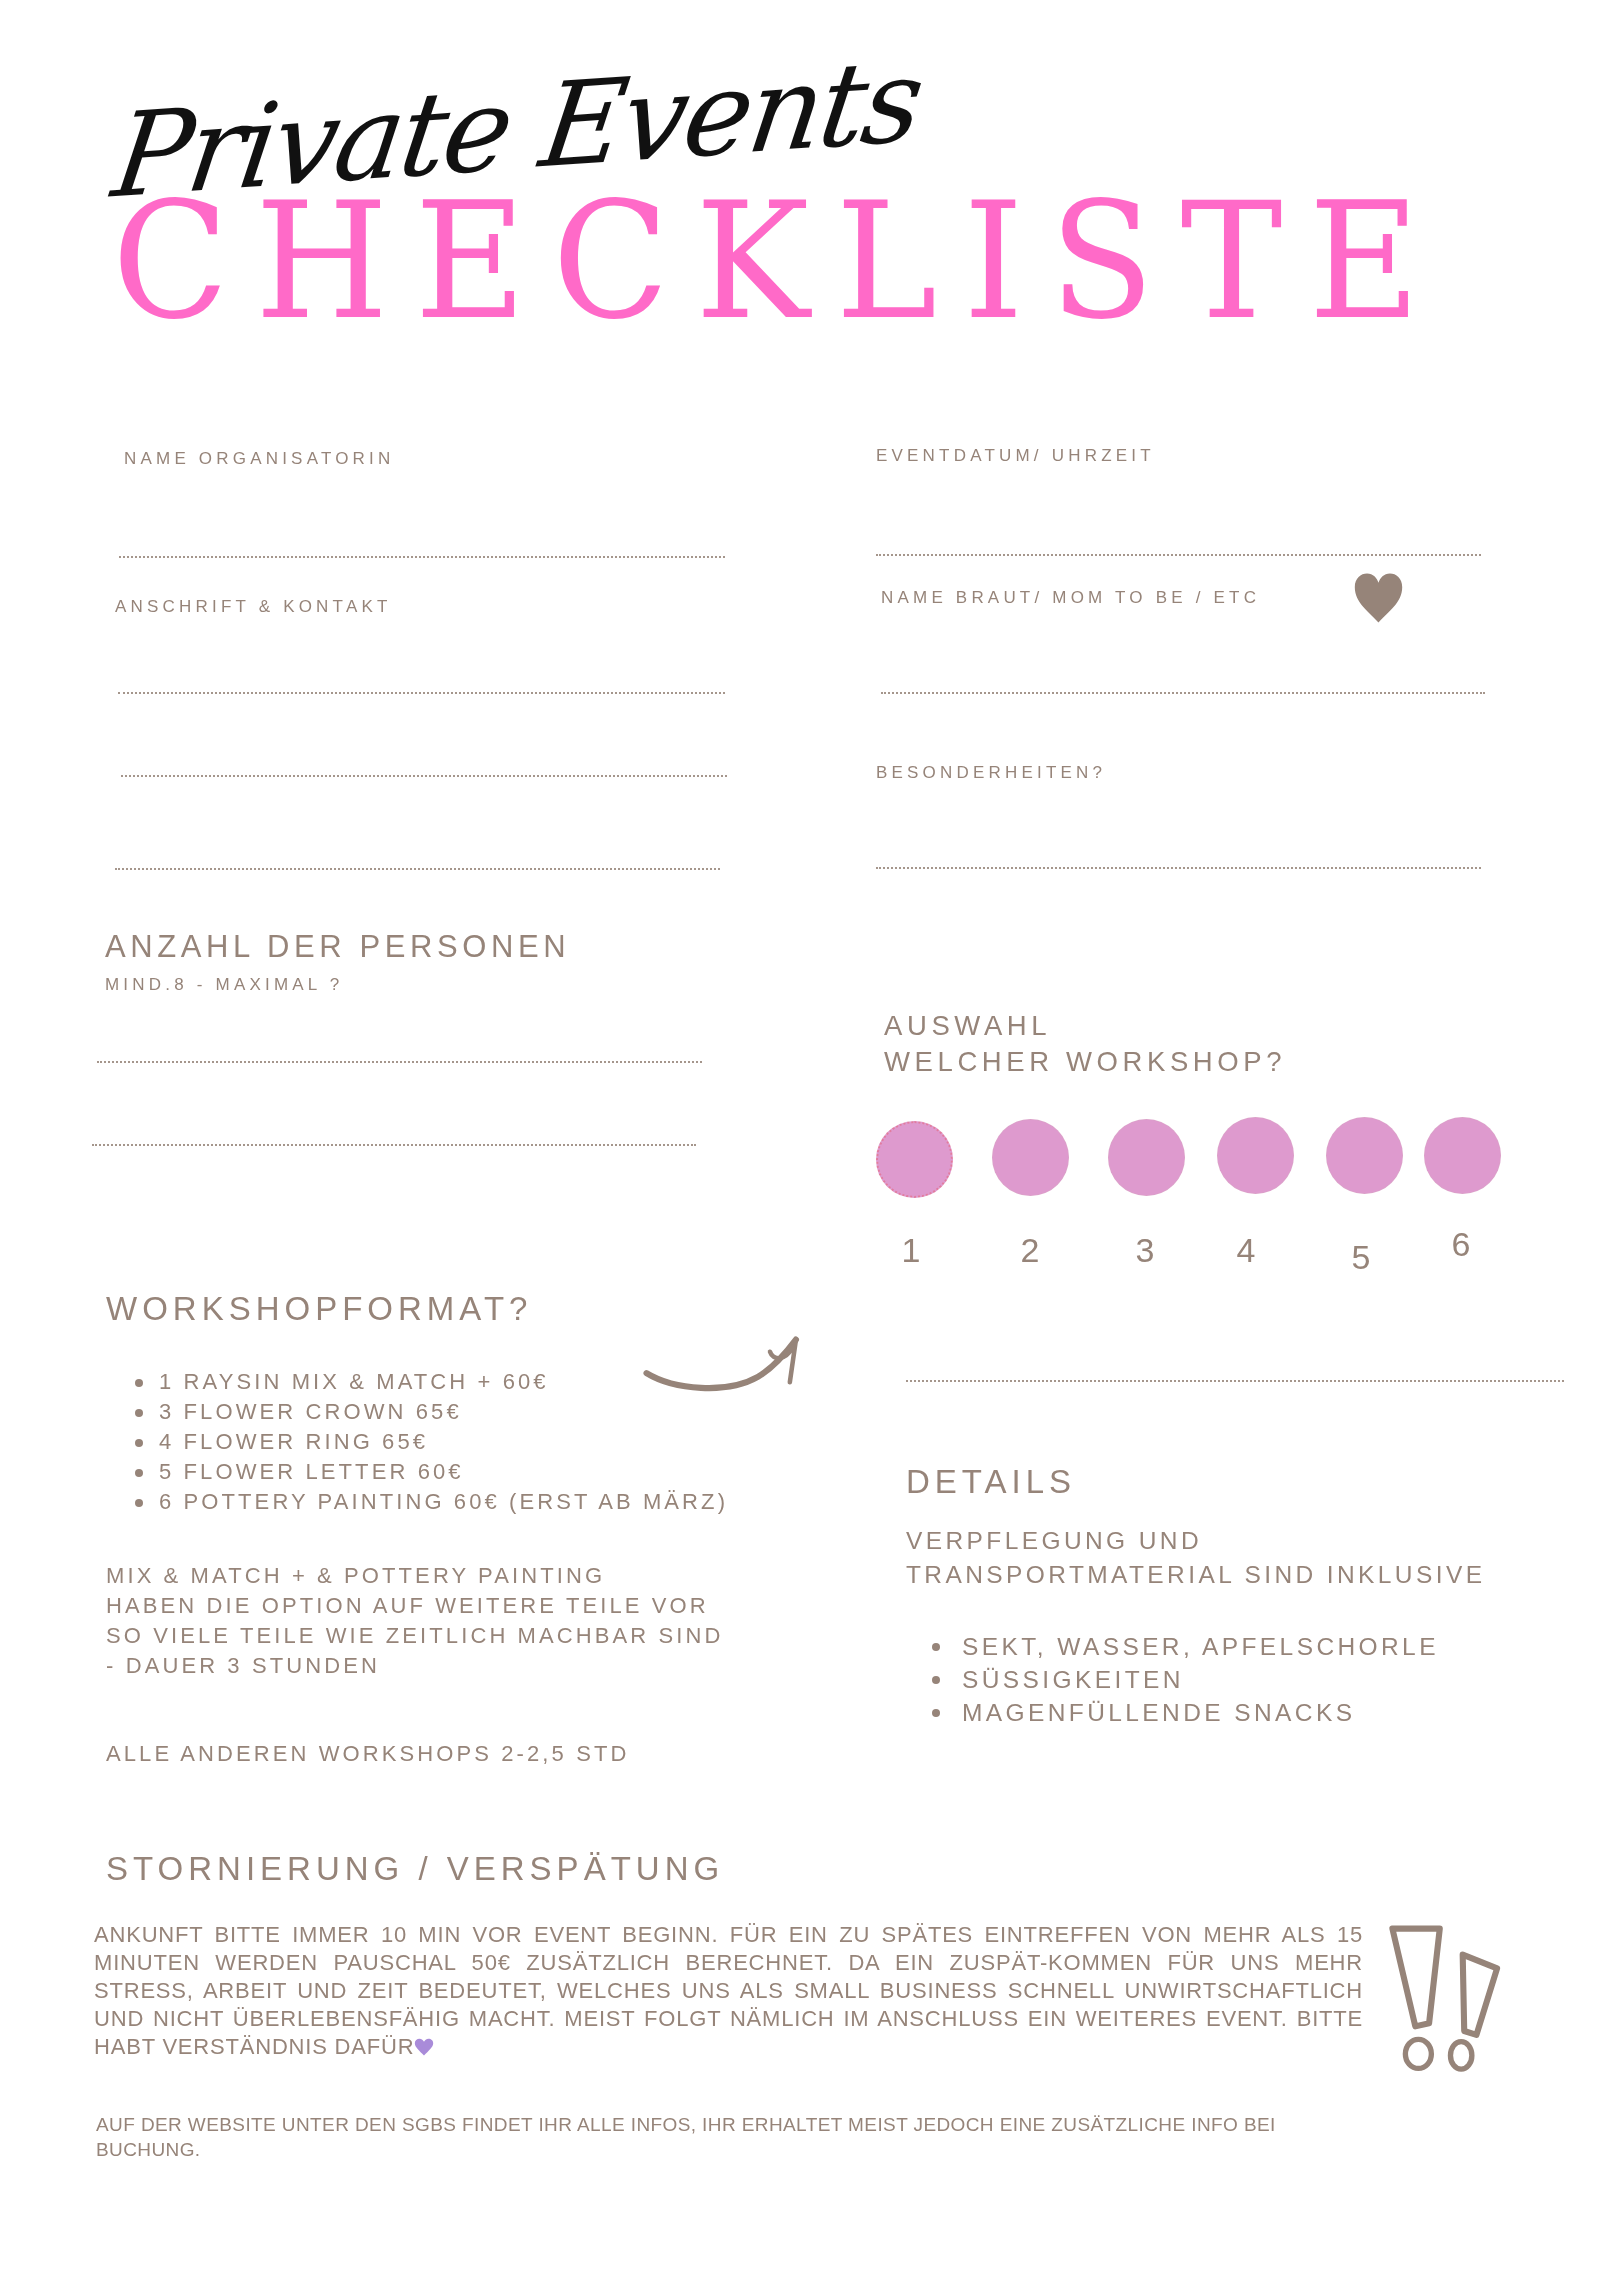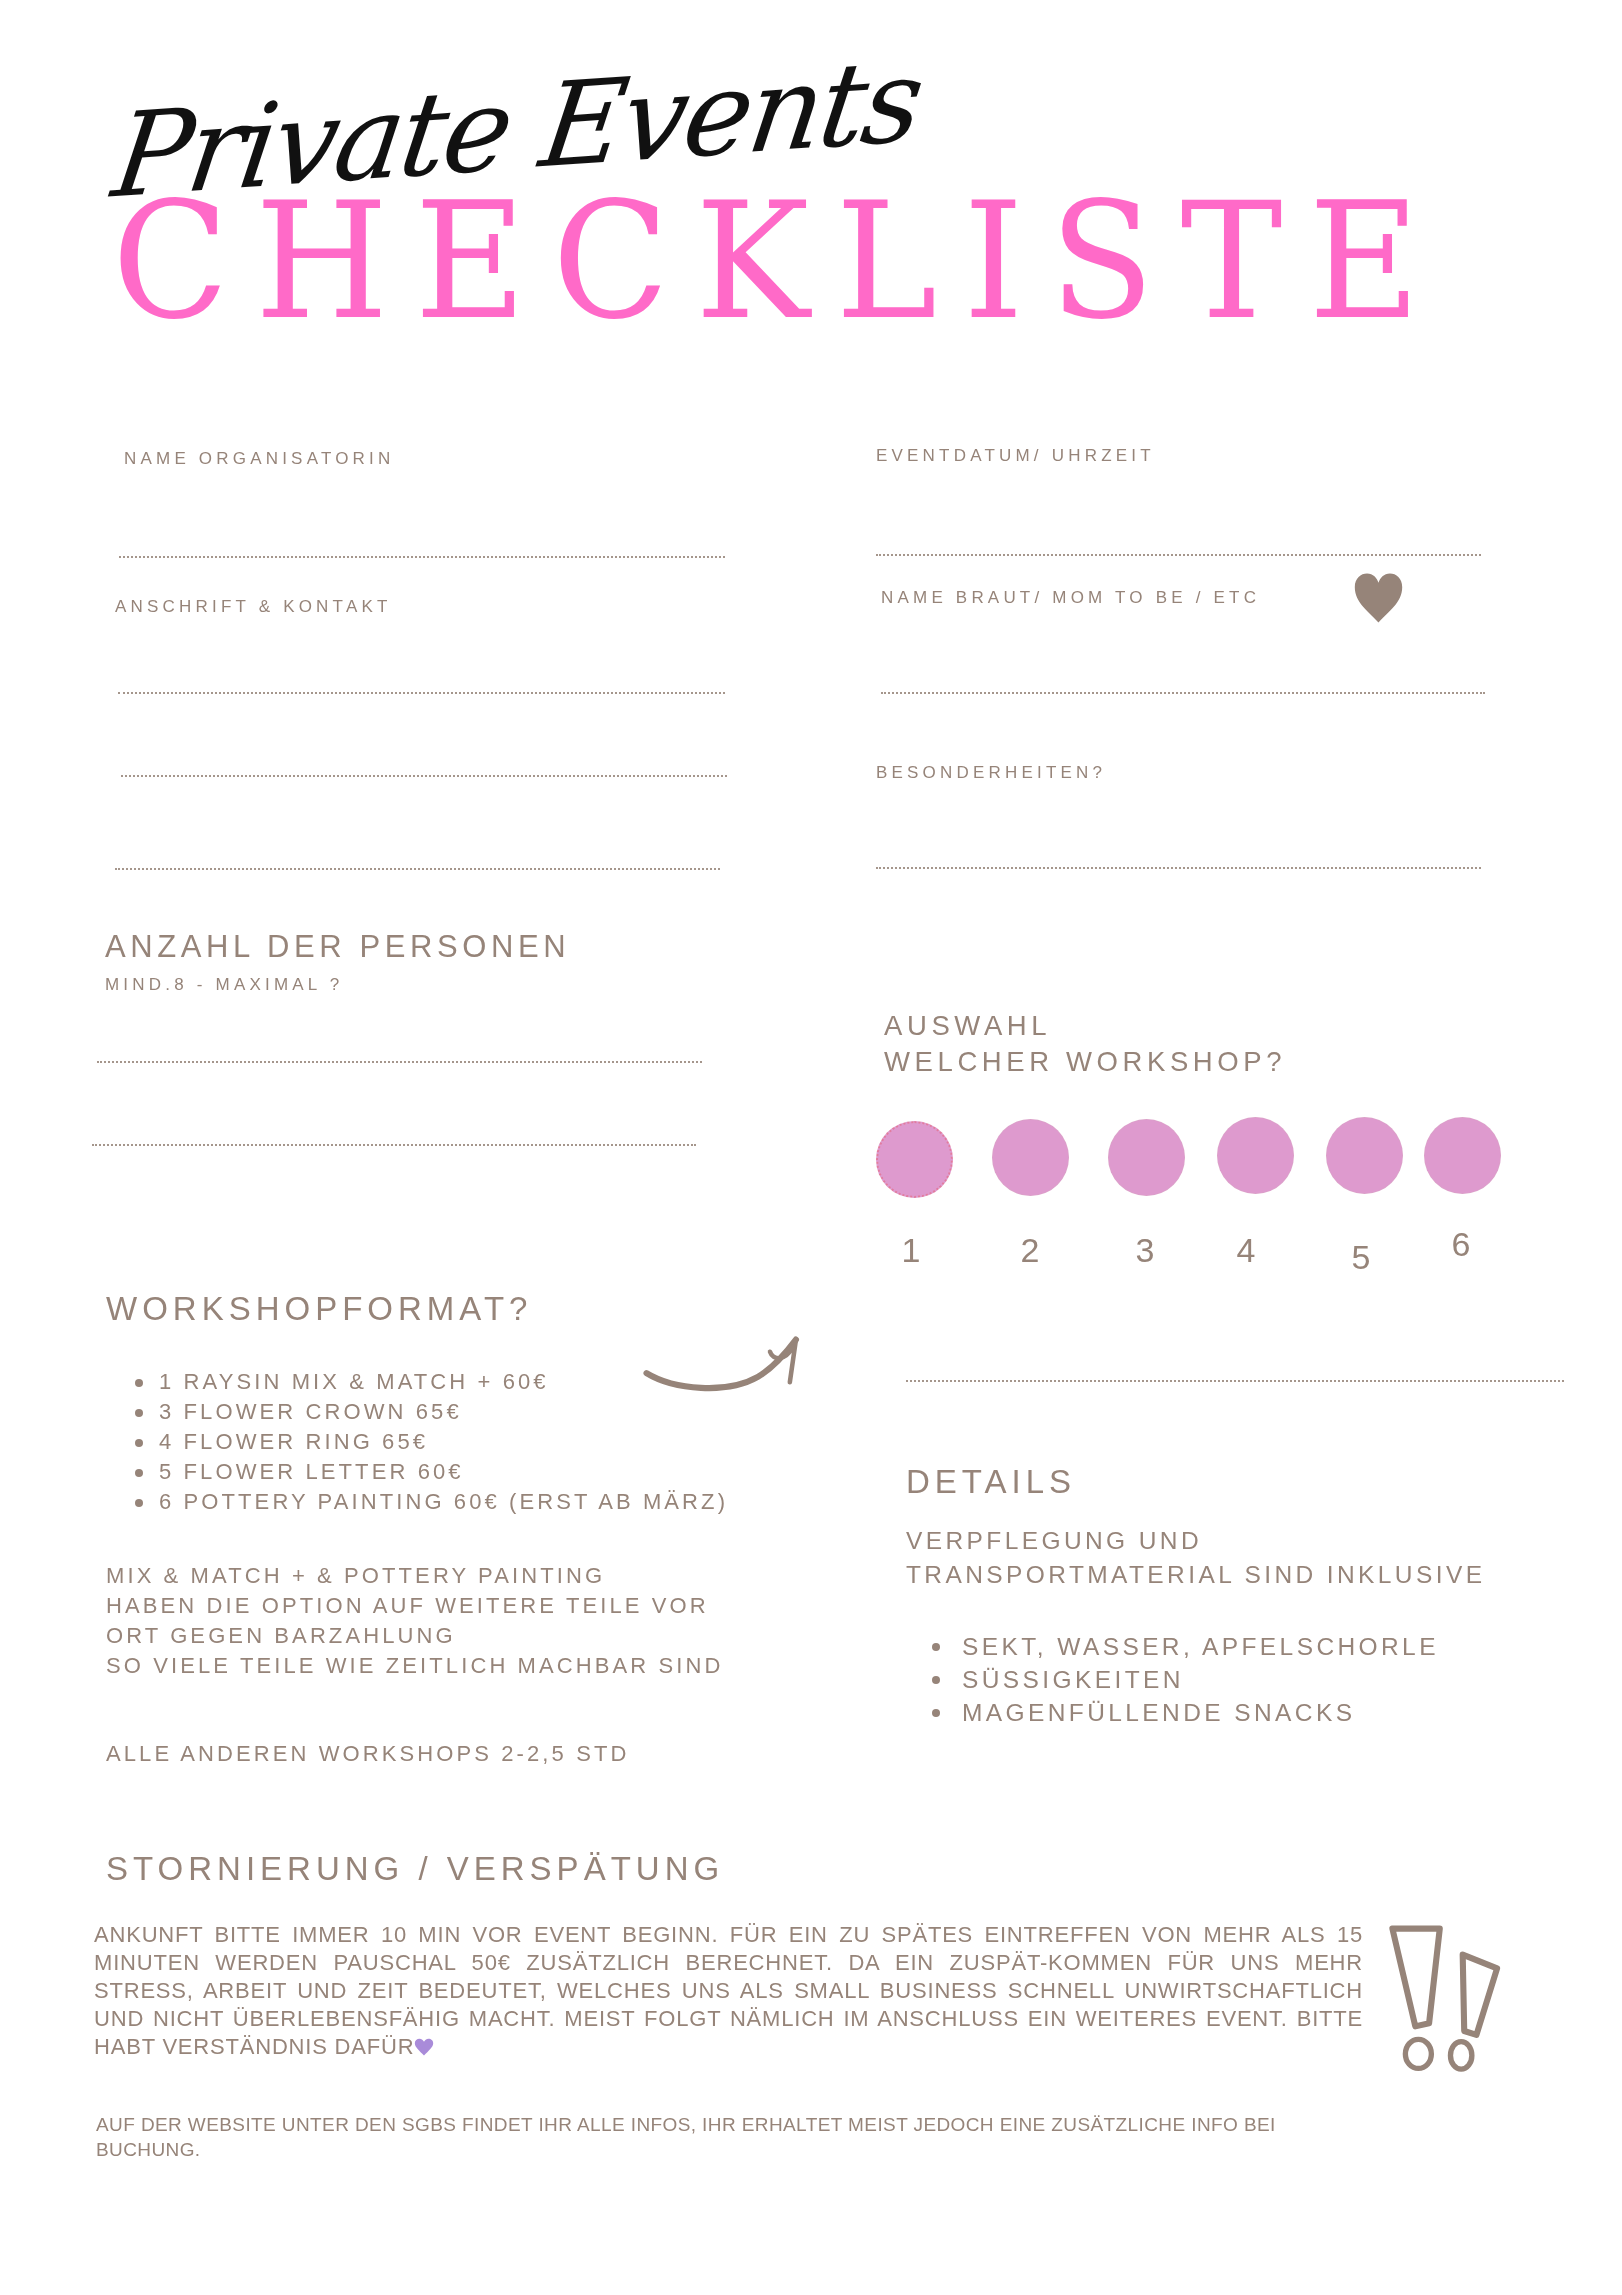--- a/index.html
+++ b/index.html
@@ -84,22 +84,22 @@
 
 <svg class="abs" style="left:643px; top:1335px;" width="161" height="61" viewBox="0 0 210 80">
   <path d="M4 50 C40 72 110 78 150 55 C172 42 188 22 200 6" fill="none" stroke="#968479" stroke-width="8" stroke-linecap="round"></path>
   <path d="M200 6 L192 62" fill="none" stroke="#968479" stroke-width="6" stroke-linecap="round"></path>
   <path d="M166 22 C170 34 186 34 196 16" fill="none" stroke="#968479" stroke-width="6" stroke-linecap="round"></path>
 </svg>
 
 <div class="abs" style="left:106px; top:1561px; font-size:22px; letter-spacing:3.1px; line-height:30px;">
   <div>MIX &amp; MATCH + &amp; POTTERY PAINTING</div>
   <div>HABEN DIE OPTION AUF WEITERE TEILE VOR</div>
-  <div>ORT GEGEN BARZAHLUNG</div>
   <div>SO VIELE TEILE WIE ZEITLICH MACHBAR SIND</div>
+  <div>- DAUER 3 STUNDEN</div>
 </div>
 <div class="abs" style="left:106px; top:1741px; font-size:22px; letter-spacing:3.1px;">ALLE ANDEREN WORKSHOPS 2-2,5 STD</div>
 
 <div class="dotline" style="left:906px; top:1380px; width:658px;"></div>
 <div class="abs hd" style="left:906px; top:1465px;">DETAILS</div>
 <div class="abs" style="left:906px; top:1527px; font-size:24.5px; letter-spacing:3.4px;">VERPFLEGUNG UND</div>
 <div class="abs" style="left:906px; top:1561px; font-size:24.5px; letter-spacing:3.4px;">TRANSPORTMATERIAL SIND INKLUSIVE</div>
 <ul class="blist" style="left:916px; top:1614px; font-size:24.5px; letter-spacing:3.4px; line-height:33px;">
   <li><span class="dot" style="left:0; top:13px;"></span><span style="padding-left:30px;">SEKT, WASSER, APFELSCHORLE</span></li>
   <li><span class="dot" style="left:0; top:13px;"></span><span style="padding-left:30px;">SÜSSIGKEITEN</span></li>

